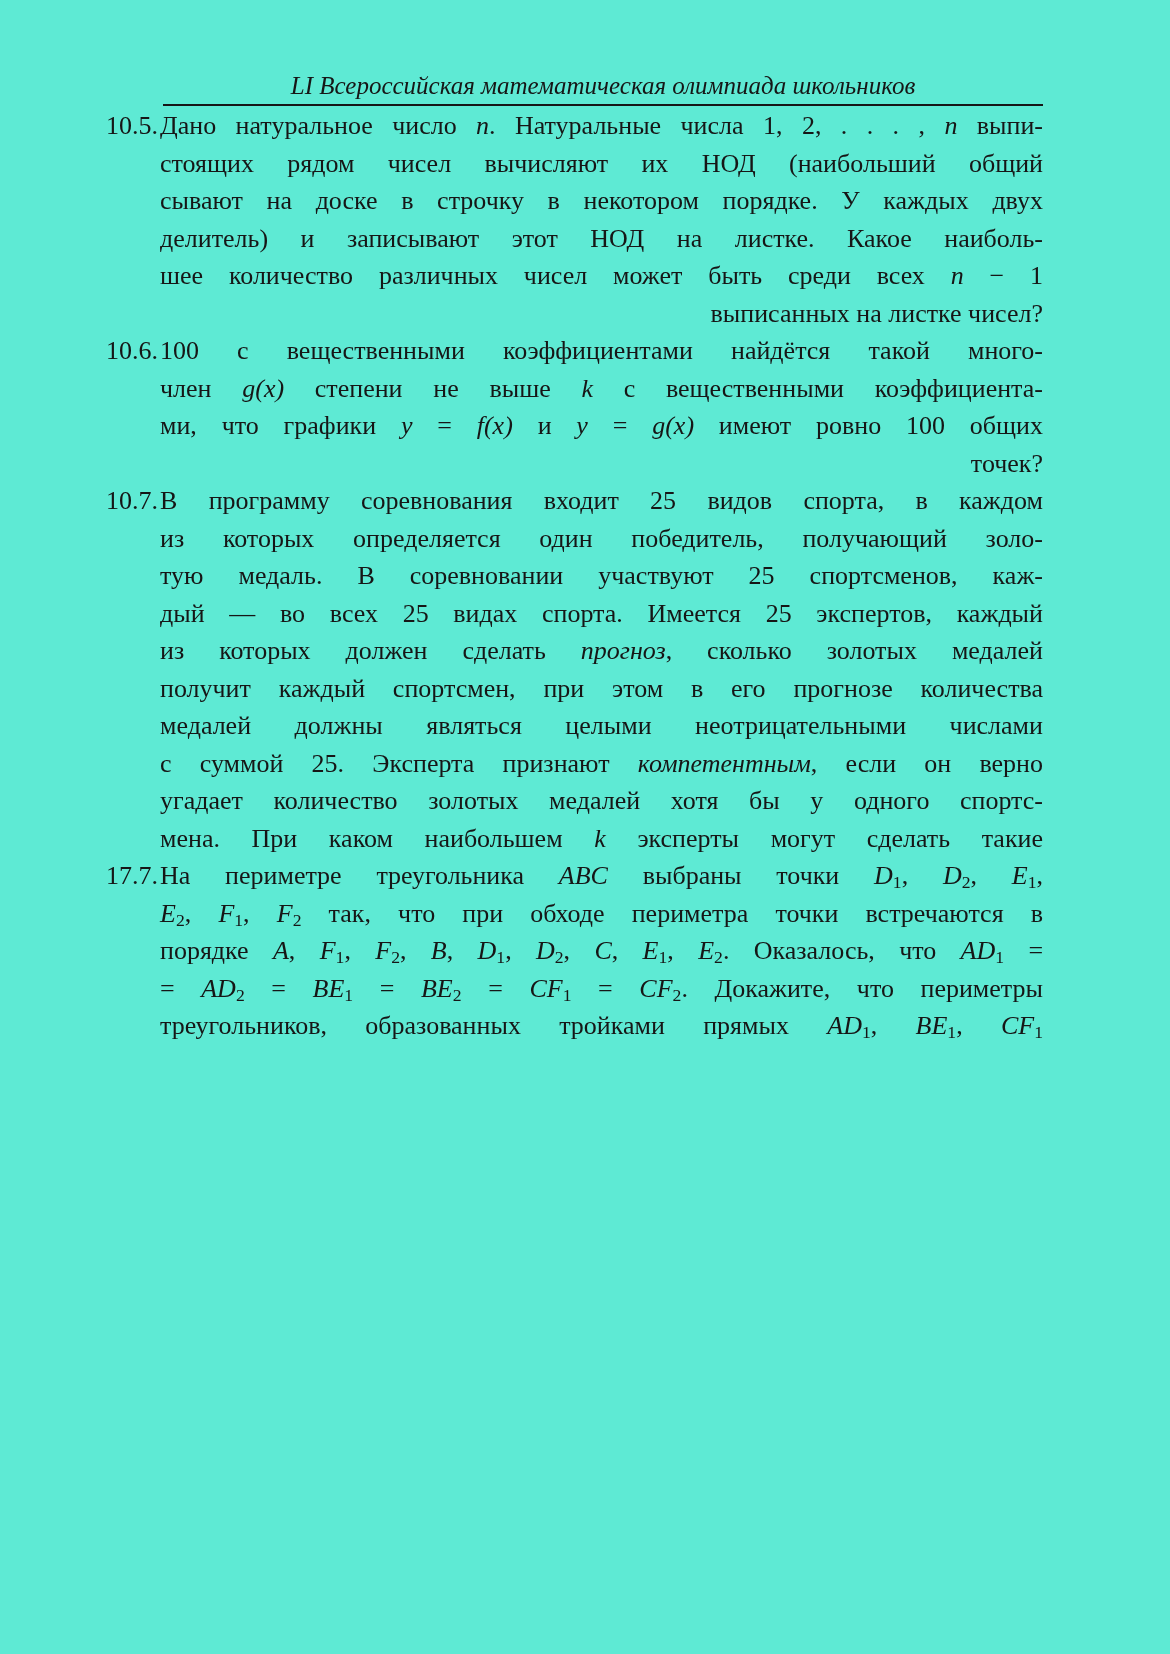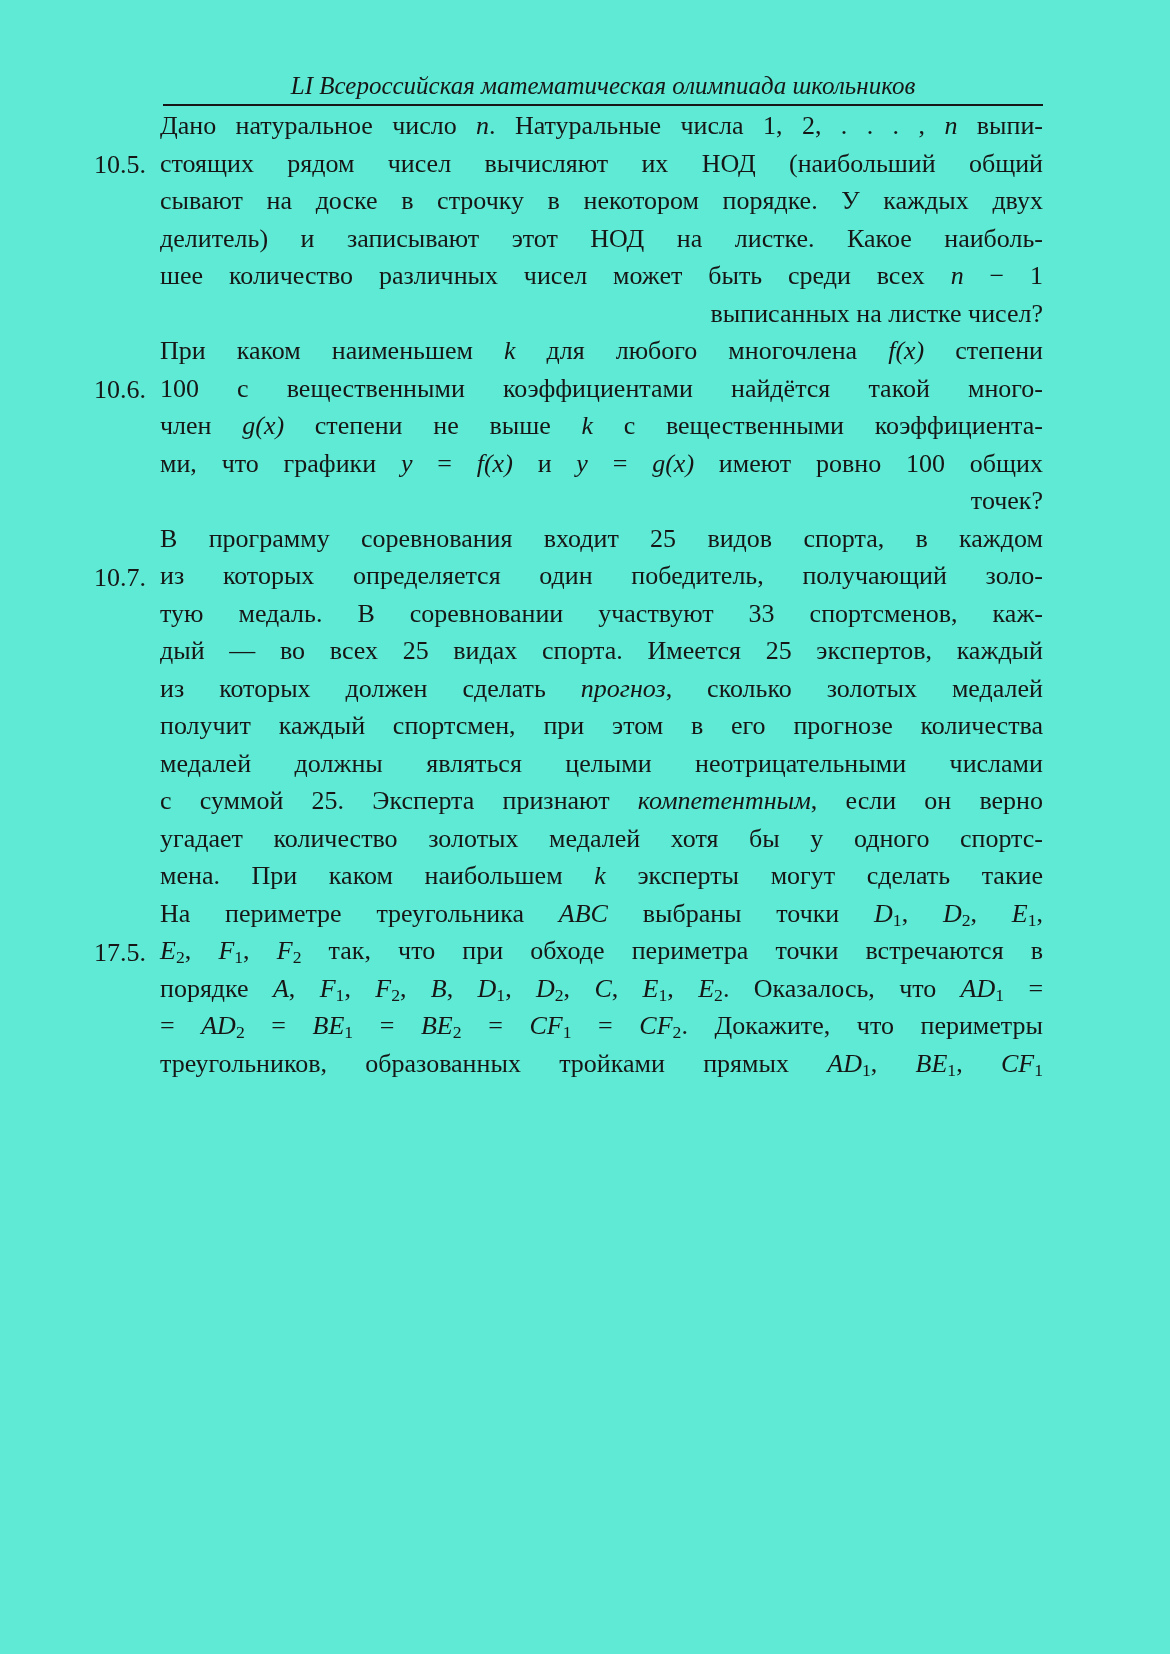--- a/index.html
+++ b/index.html
@@ -42,25 +42,24 @@
     width: 953px;
     font-size: 26px;
     line-height: 37.5px;
   }
   .problem {
     position: relative;
     padding-left: 70px;
   }
   .pnum {
     position: absolute;
-    left: 4px;
+    left: 16px;
     top: 0;
     width: 62px;
     text-align: left;
-    margin-top: 39px;
   }
   .line {
     text-align: right;
   }
   .line.fill {
     text-align: justify;
     text-align-last: justify;
   }
   .em {
     font-style: italic;
@@ -86,41 +85,40 @@
         <span class="pnum">10.5.</span>
         <div class="line fill">Дано натуральное число <span class="math">n</span>. Натуральные числа 1, 2, . . . , <span class="math">n</span> выпи-</div>
         <div class="line fill">стоящих рядом чисел вычисляют их НОД (наибольший общий</div>
         <div class="line fill">сывают на доске в строчку в некотором порядке. У каждых двух</div>
         <div class="line fill">делитель) и записывают этот НОД на листке. Какое наиболь-</div>
         <div class="line fill">шее количество различных чисел может быть среди всех <span class="math">n</span> − 1</div>
         <div class="line">выписанных на листке чисел?</div>
       </div>
       <div class="problem">
         <span class="pnum">10.6.</span>
-        <div class="line fill">При каком наименьшем <span class="math">k</span> для любого многочлена <span class="math">f(x)</span> степени</div>
         <div class="line fill">100 с вещественными коэффициентами найдётся такой много-</div>
         <div class="line fill">член <span class="math">g(x)</span> степени не выше <span class="math">k</span> с вещественными коэффициента-</div>
         <div class="line fill">ми, что графики <span class="math">y</span> = <span class="math">f(x)</span> и <span class="math">y</span> = <span class="math">g(x)</span> имеют ровно 100 общих</div>
         <div class="line">точек?</div>
       </div>
       <div class="problem">
         <span class="pnum">10.7.</span>
         <div class="line fill">В программу соревнования входит 25 видов спорта, в каждом</div>
         <div class="line fill">из которых определяется один победитель, получающий золо-</div>
-        <div class="line fill">тую медаль. В соревновании участвуют 33 спортсменов, каж-</div>
+        <div class="line fill">тую медаль. В соревновании участвуют 25 спортсменов, каж-</div>
         <div class="line fill">дый — во всех 25 видах спорта. Имеется 25 экспертов, каждый</div>
         <div class="line fill">из которых должен сделать <span class="em">прогноз</span>, сколько золотых медалей</div>
         <div class="line fill">получит каждый спортсмен, при этом в его прогнозе количества</div>
         <div class="line fill">медалей должны являться целыми неотрицательными числами</div>
         <div class="line fill">с суммой 25. Эксперта признают <span class="em">компетентным</span>, если он верно</div>
         <div class="line fill">угадает количество золотых медалей хотя бы у одного спортс-</div>
         <div class="line fill">мена. При каком наибольшем <span class="math">k</span> эксперты могут сделать такие</div>
       </div>
       <div class="problem">
-        <span class="pnum">17.5.</span>
+        <span class="pnum">17.7.</span>
         <div class="line fill">На периметре треугольника <span class="math">ABC</span> выбраны точки <span class="math">D<sub>1</sub></span>, <span class="math">D<sub>2</sub></span>, <span class="math">E<sub>1</sub></span>,</div>
         <div class="line fill"><span class="math">E<sub>2</sub></span>, <span class="math">F<sub>1</sub></span>, <span class="math">F<sub>2</sub></span> так, что при обходе периметра точки встречаются в</div>
         <div class="line fill">порядке <span class="math">A</span>, <span class="math">F<sub>1</sub></span>, <span class="math">F<sub>2</sub></span>, <span class="math">B</span>, <span class="math">D<sub>1</sub></span>, <span class="math">D<sub>2</sub></span>, <span class="math">C</span>, <span class="math">E<sub>1</sub></span>, <span class="math">E<sub>2</sub></span>. Оказалось, что <span class="math">AD<sub>1</sub></span> =</div>
         <div class="line fill">= <span class="math">AD<sub>2</sub></span> = <span class="math">BE<sub>1</sub></span> = <span class="math">BE<sub>2</sub></span> = <span class="math">CF<sub>1</sub></span> = <span class="math">CF<sub>2</sub></span>. Докажите, что периметры</div>
         <div class="line fill">треугольников, образованных тройками прямых <span class="math">AD<sub>1</sub></span>, <span class="math">BE<sub>1</sub></span>, <span class="math">CF<sub>1</sub></span></div>
       </div>
     </div>
 </div>
 
 </body></html>

